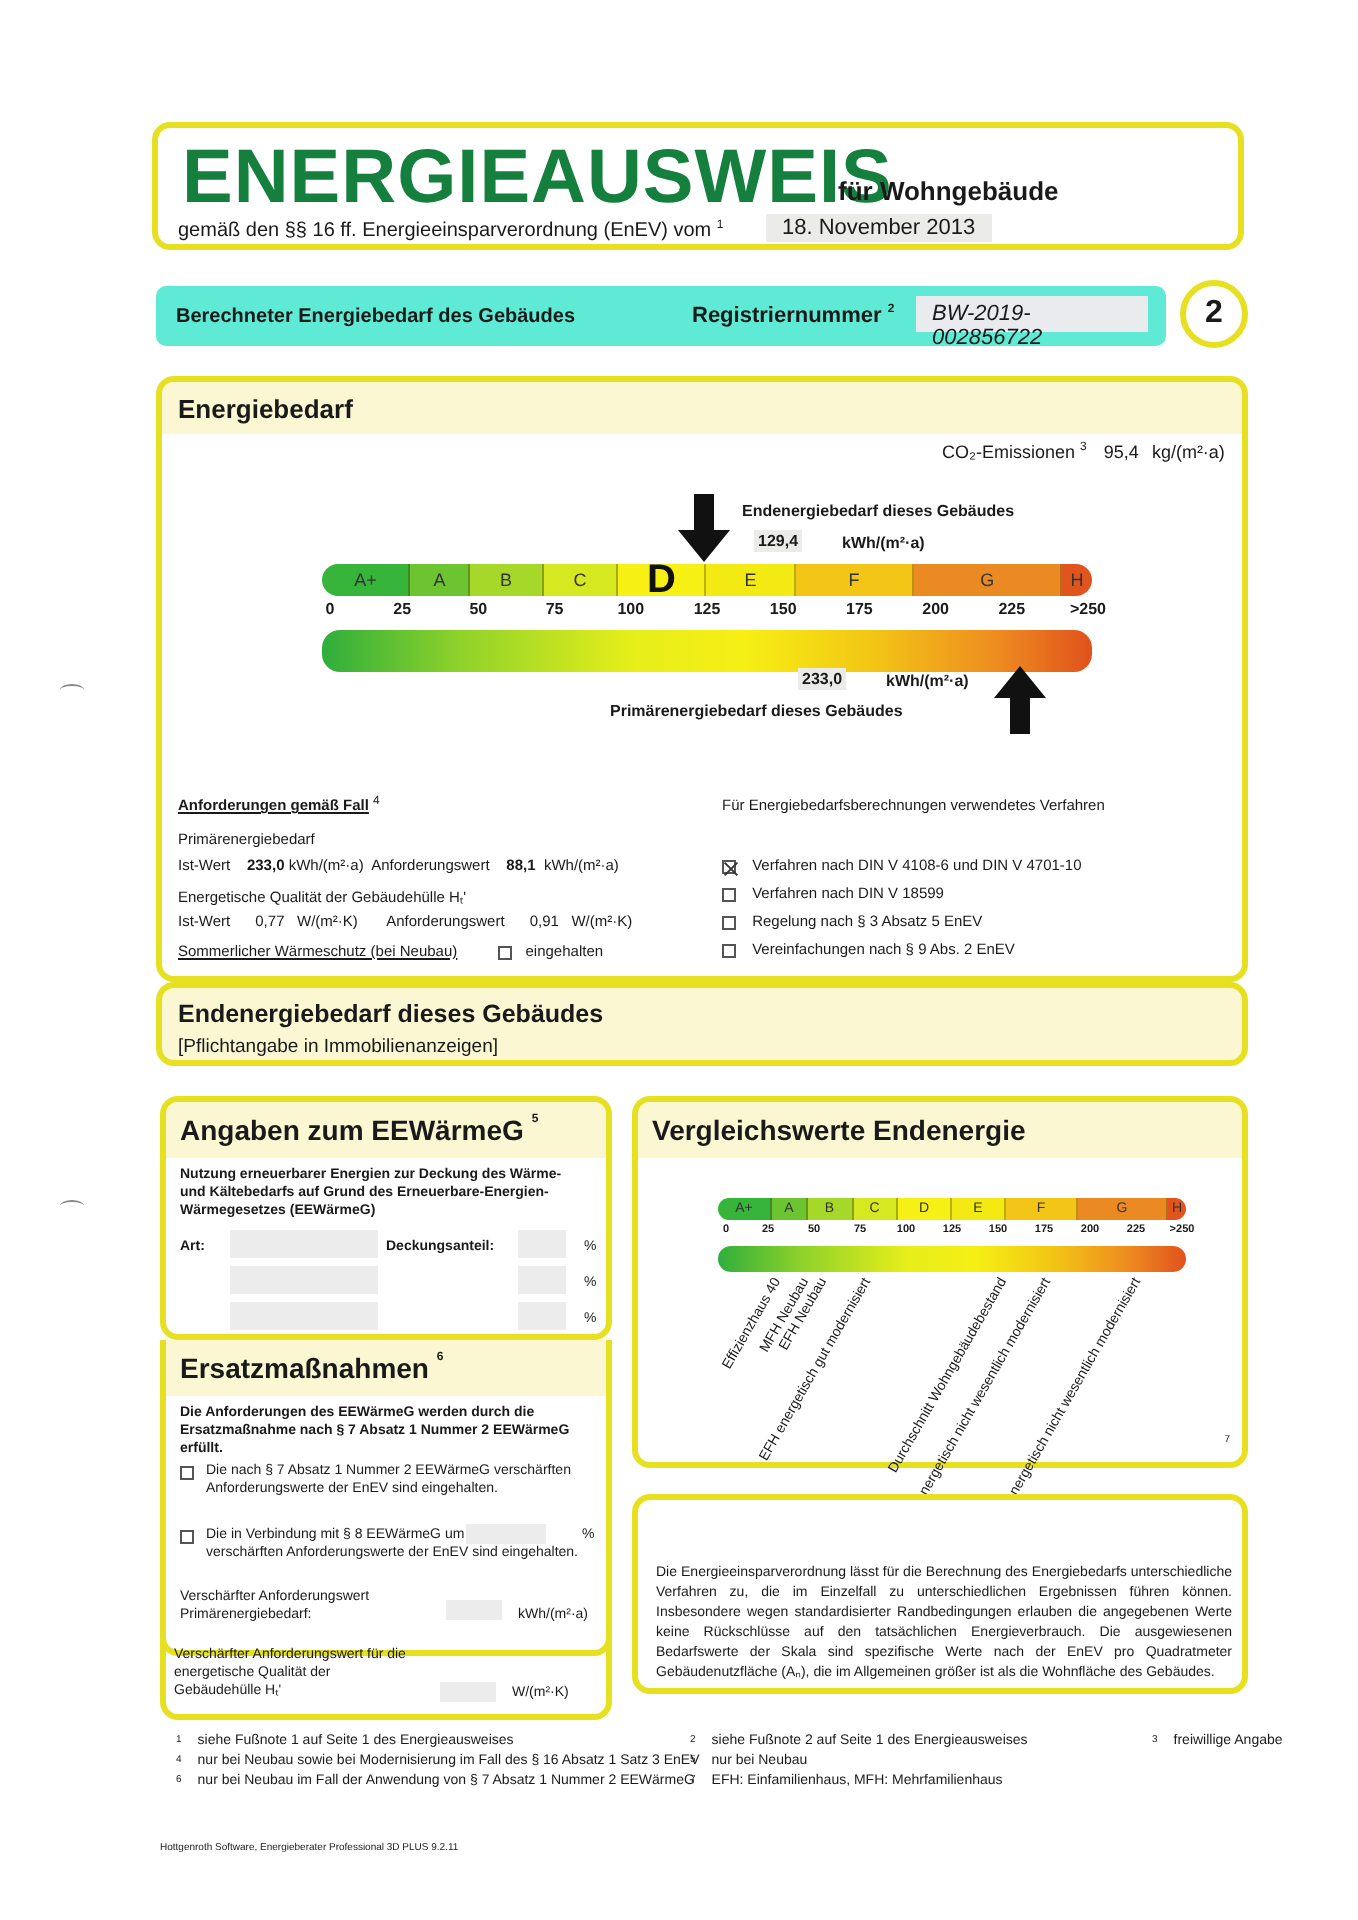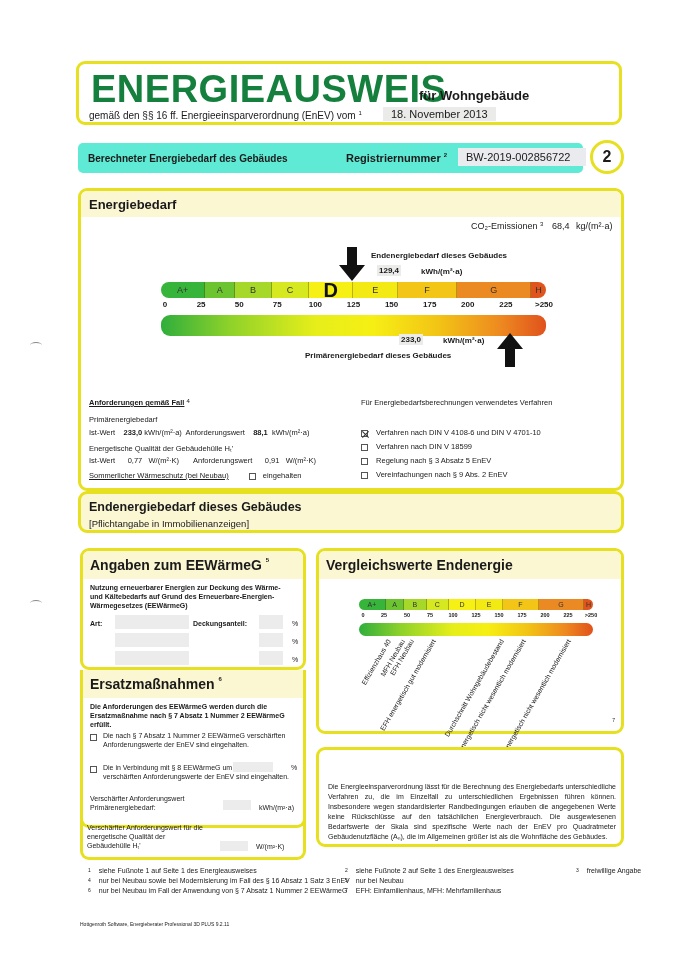--- a/index.html
+++ b/index.html
@@ -14,21 +14,21 @@
   #hdr .big { position: absolute; left: 12px; top: 4px; font-size: 38px; font-weight: bold; letter-spacing: 0.5px; color: #15803d; }
   #hdr .sub { position: absolute; left: 340px; top: 24px; font-size: 13px; font-weight: bold; }
   #hdr .line2 { position: absolute; left: 10px; top: 46px; font-size: 10px; }
   #hdr .date { position: absolute; left: 304px; top: 43px; background: #ebebe9; font-size: 11px; padding: 1px 8px; }
   sup { font-size: 6px; vertical-align: top; }
 
   
   #row2 { position: absolute; left: 78px; top: 143px; width: 505px; height: 30px; background: #5eead4; border-radius: 5px; }
   #row2 .t1 { position: absolute; left: 10px; top: 10px; font-size: 10px; font-weight: bold; }
   #row2 .t2 { position: absolute; left: 268px; top: 9px; font-size: 11px; font-weight: bold; }
-  #row2 .reg { position: absolute; left: 380px; top: 5px; width: 128px; height: 18px; background: #e9ebee; font-size: 11px; padding: 3px 8px; }
+  #row2 .reg { position: absolute; left: 380px; top: 5px; width: 116px; height: 18px; background: #e9ebee; font-size: 11px; padding: 3px 8px; font-style: italic; }
   #pagecircle { position: absolute; left: 590px; top: 140px; width: 34px; height: 34px; border: 3px solid #e6e020; border-radius: 50%; text-align: center; font-size: 16px; font-weight: bold; line-height: 28px; background: #fff; }
 
   
   #eb { left: 78px; top: 188px; width: 546px; height: 303px; }
   #eb .titlebar { position: absolute; left: 0; top: 0; right: 0; height: 26px; border-radius: 6px 6px 0 0; }
   #eb .title { position: absolute; left: 8px; top: 6px; font-size: 13px; font-weight: bold; }
   .co2 { position: absolute; left: 390px; top: 30px; font-size: 9px; }
   .co2 .v { display: inline-block; margin-left: 6px; margin-right: 4px; }
   .band { position: absolute; display: flex; border-radius: 8px; overflow: hidden; }
   .band div { flex: none; text-align: center; color: #333; border-right: 1px solid rgba(80,60,0,0.35); }
@@ -91,21 +91,21 @@
   <div class="reg">BW-2019-002856722</div>
 </div>
 <div id="pagecircle">2</div>
 
 <div id="eb" class="box">
   <div class="titlebar sec-head">
     <div class="title">Energiebedarf</div>
   </div>
   <div class="co2">
     <span>CO₂-Emissionen</span> <sup>3</sup>
-    <span class="v">68,4</span>
+    <span class="v">95,4</span>
     <span>kg/(m²·a)</span>
   </div>
 
   <div class="lbl" style="left:290px;top:60px;">Endenergiebedarf dieses Gebäudes</div>
   <div class="valbox" style="left:296px;top:74px;">129,4</div>
   <div class="lbl" style="left:340px;top:76px;">kWh/(m²·a)</div>
 
   <div id="mainscale">
       <div class="band" style="left: 80px; top: 91px; width: 385px; height: 16px;">
         <div style="width: 44.4231px; background: rgb(55, 180, 58); font-size: 9px; font-weight: normal; line-height: 16px;">A+</div>

